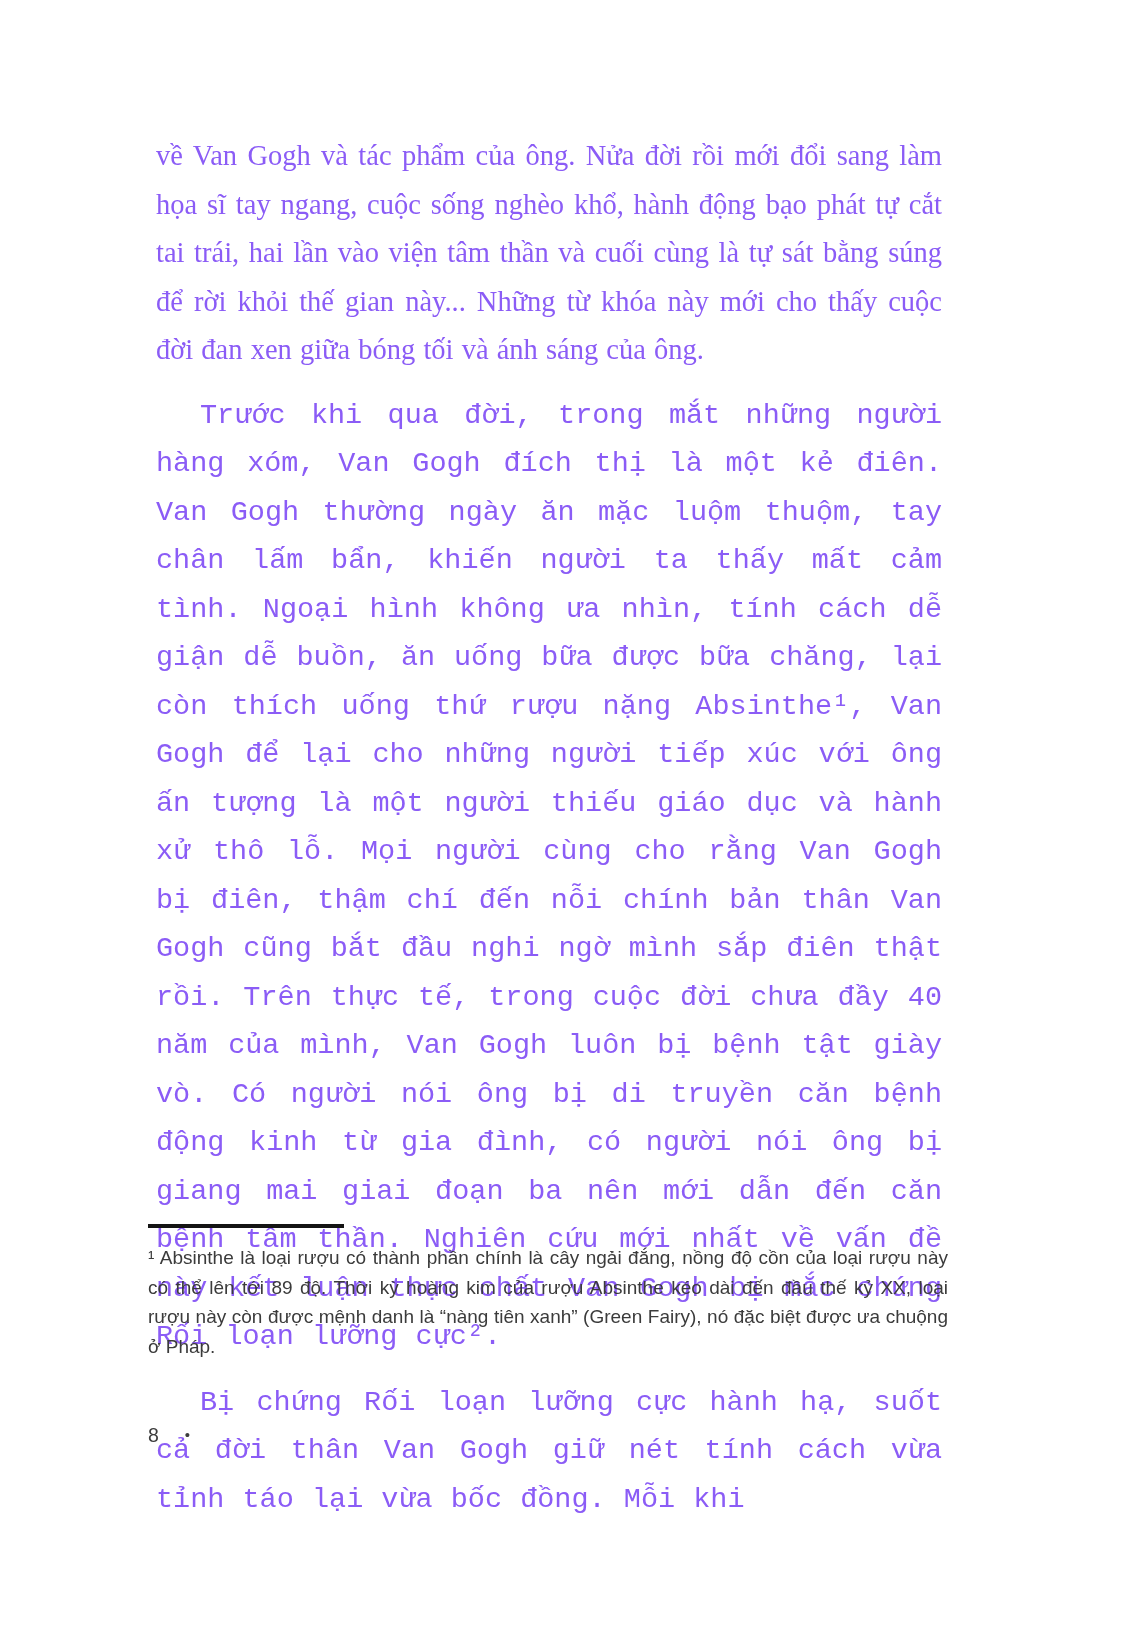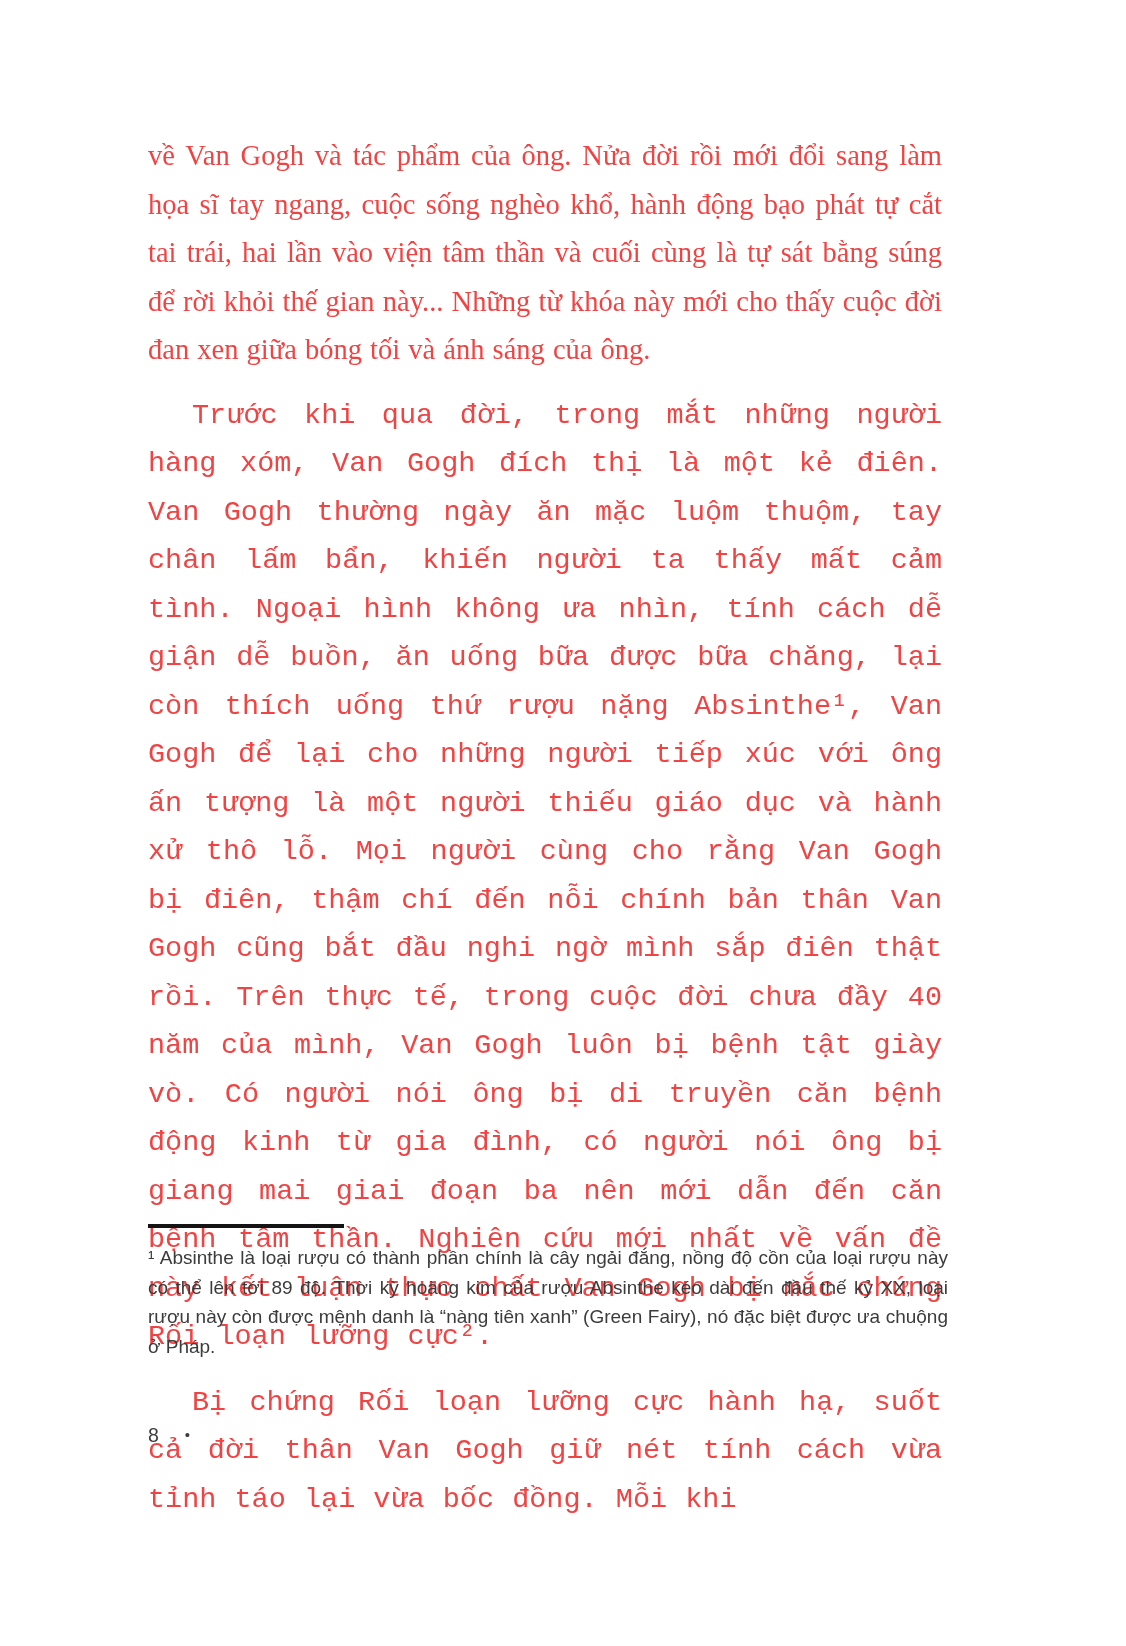--- a/index.html
+++ b/index.html
@@ -23,22 +23,22 @@
   .content {
     position: absolute;
     left: 148px;
     top: 132px;
     width: 794px;
   }
   .para {
     font-size: 28.5px;
     line-height: 48.5px;
     text-align: justify;
-    margin: 0 0 17px 0;
-    color: #ef4444;
+    margin: 0 0 17px 8px;
+    color: #8b5cf6;
     word-spacing: 1px;
   }
   .para.indent {
     text-indent: 44px;
     font-family: Liberation Mono, monospace;
   }
   .footnote-rule {
     position: absolute;
     left: 148px;
     top: 1224px;

